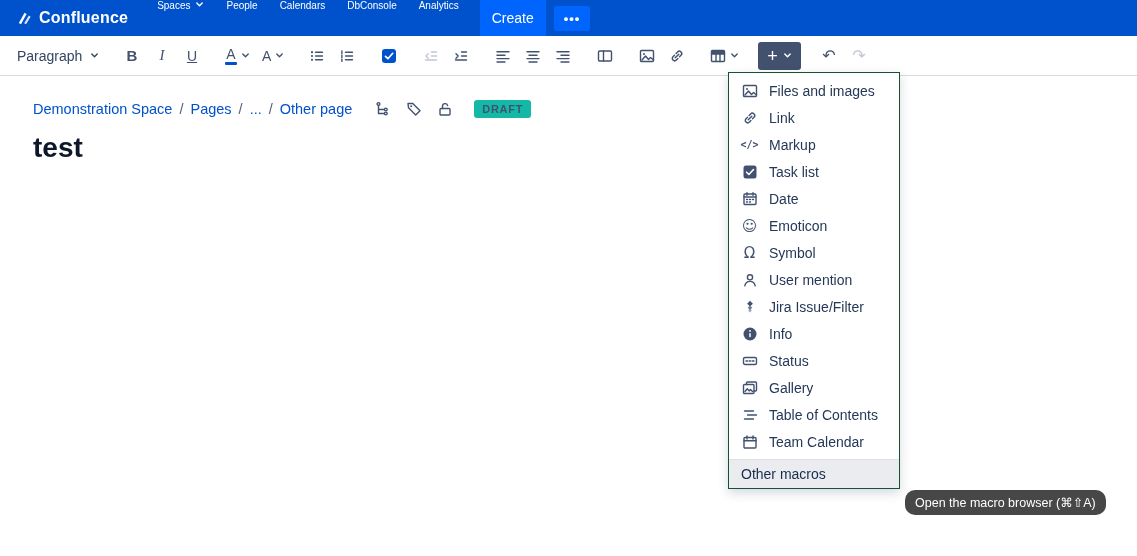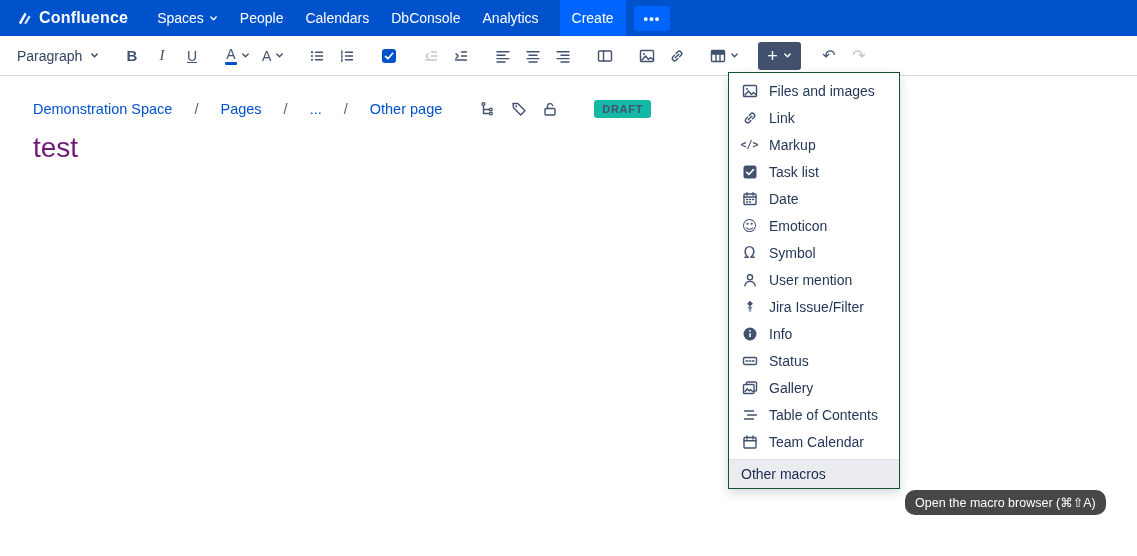--- a/index.html
+++ b/index.html
@@ -15,22 +15,22 @@
 
   
   .topnav {
     position:absolute; top:0; left:0; width:100%; height:36px;
     background:#0052CC; color:#fff;
     display:flex; align-items:center; padding:0 16px;
   }
   .brand { display:flex; align-items:center; gap:7px; margin-right:18px; cursor:pointer; }
   .brand-name { font-size:16px; font-weight:600; letter-spacing:.2px; }
   .nav-item {
-    display:flex; align-items:center; gap:5px; padding:0 11px; height:36px;
-    font-size:14px; color:#fff; text-decoration:none; cursor:pointer;
+    display:flex; align-items:flex-start; gap:5px; padding:0 11px; height:36px;
+    font-size:10px; color:#fff; text-decoration:none; cursor:pointer;
   }
   .create-btn {
     background:#0065FF; border:none; color:#fff; font-size:14px; font-weight:500;
     padding:15px 12px; border-radius:3px; margin-left:10px; cursor:pointer;
   }
   .more-btn {
     background:#0065FF; border:none; color:#fff; font-size:13px; font-weight:700;
     padding:5px 10px; border-radius:3px; margin-left:8px; cursor:pointer; letter-spacing:1px;
   }
   .chev { width:9px; height:9px; }
@@ -58,37 +58,37 @@
   .plus-btn {
     background:#42526E; color:#fff; height:28px; padding:0 9px;
     border-radius:3px; display:flex; align-items:center; gap:5px;
     border:none; cursor:pointer;
   }
   .plus-glyph { font-size:18px; font-weight:400; line-height:1; }
   .undo-glyph { font-size:16px; font-family:"DejaVu Sans", sans-serif; }
 
   
   .breadcrumbs {
-    position:absolute; top:100px; left:33px; display:flex; align-items:center; gap:22px;
+    position:absolute; top:100px; left:33px; display:flex; align-items:center; gap:7px;
     font-size:14.5px;
   }
   .bc-link { color:#0052CC; text-decoration:none; cursor:pointer; }
   .bc-sep { color:#505F79; }
   .bc-actions { display:flex; align-items:center; gap:15px; margin-left:16px; color:#42526E; }
   .bc-action { background:none; border:none; color:#42526E; cursor:pointer; padding:0; }
   .draft-badge {
     margin-left:14px; background:#14b8a6; color:#42526E;
     font-size:11px; font-weight:700; letter-spacing:.7px;
     padding:3px 8px; border-radius:3px;
   }
 
   
   .page-title {
     position:absolute; top:132px; left:33px;
-    font-size:28px; font-weight:400; color:#701a75;
+    font-size:28px; font-weight:700; color:#0f172a;
   }
 
   
   .insert-menu {
     position:absolute; left:728px; top:72px; width:172px;
     background:#fff; border:1px solid #14532d;
     box-shadow:0 4px 10px rgba(23,43,77,.18);
     padding-top:4px; z-index:20;
   }
   .menu-item {

